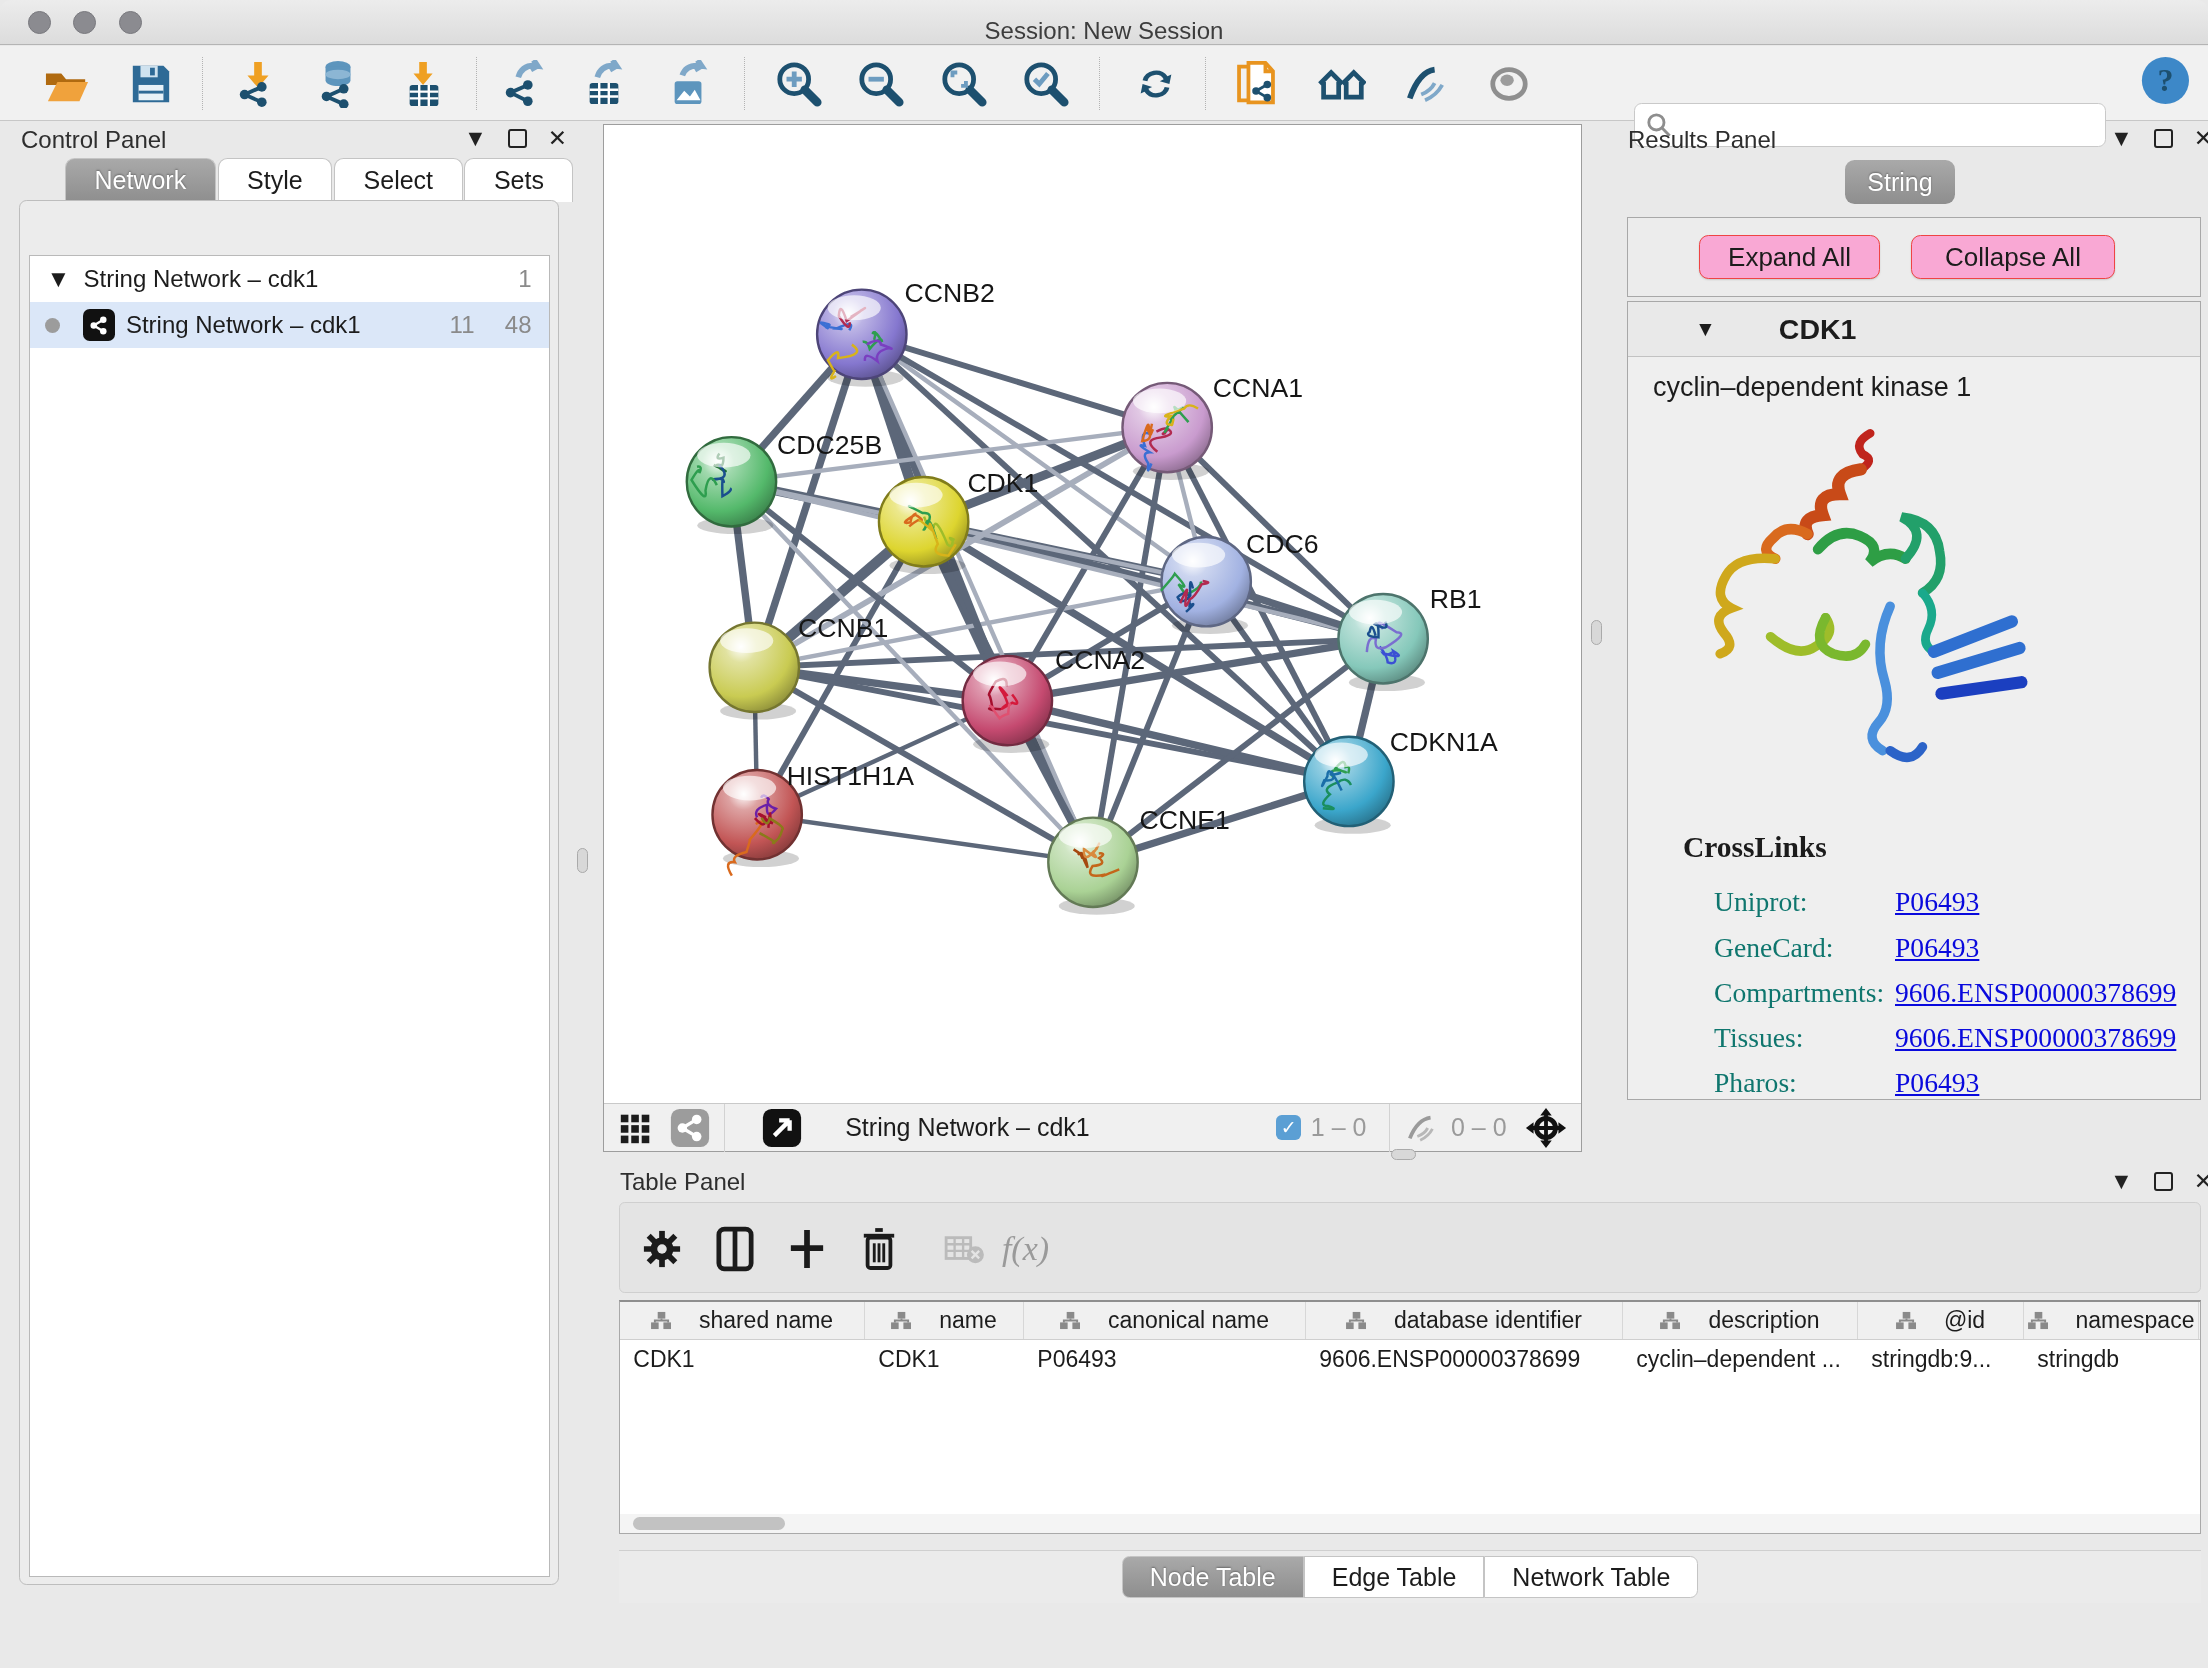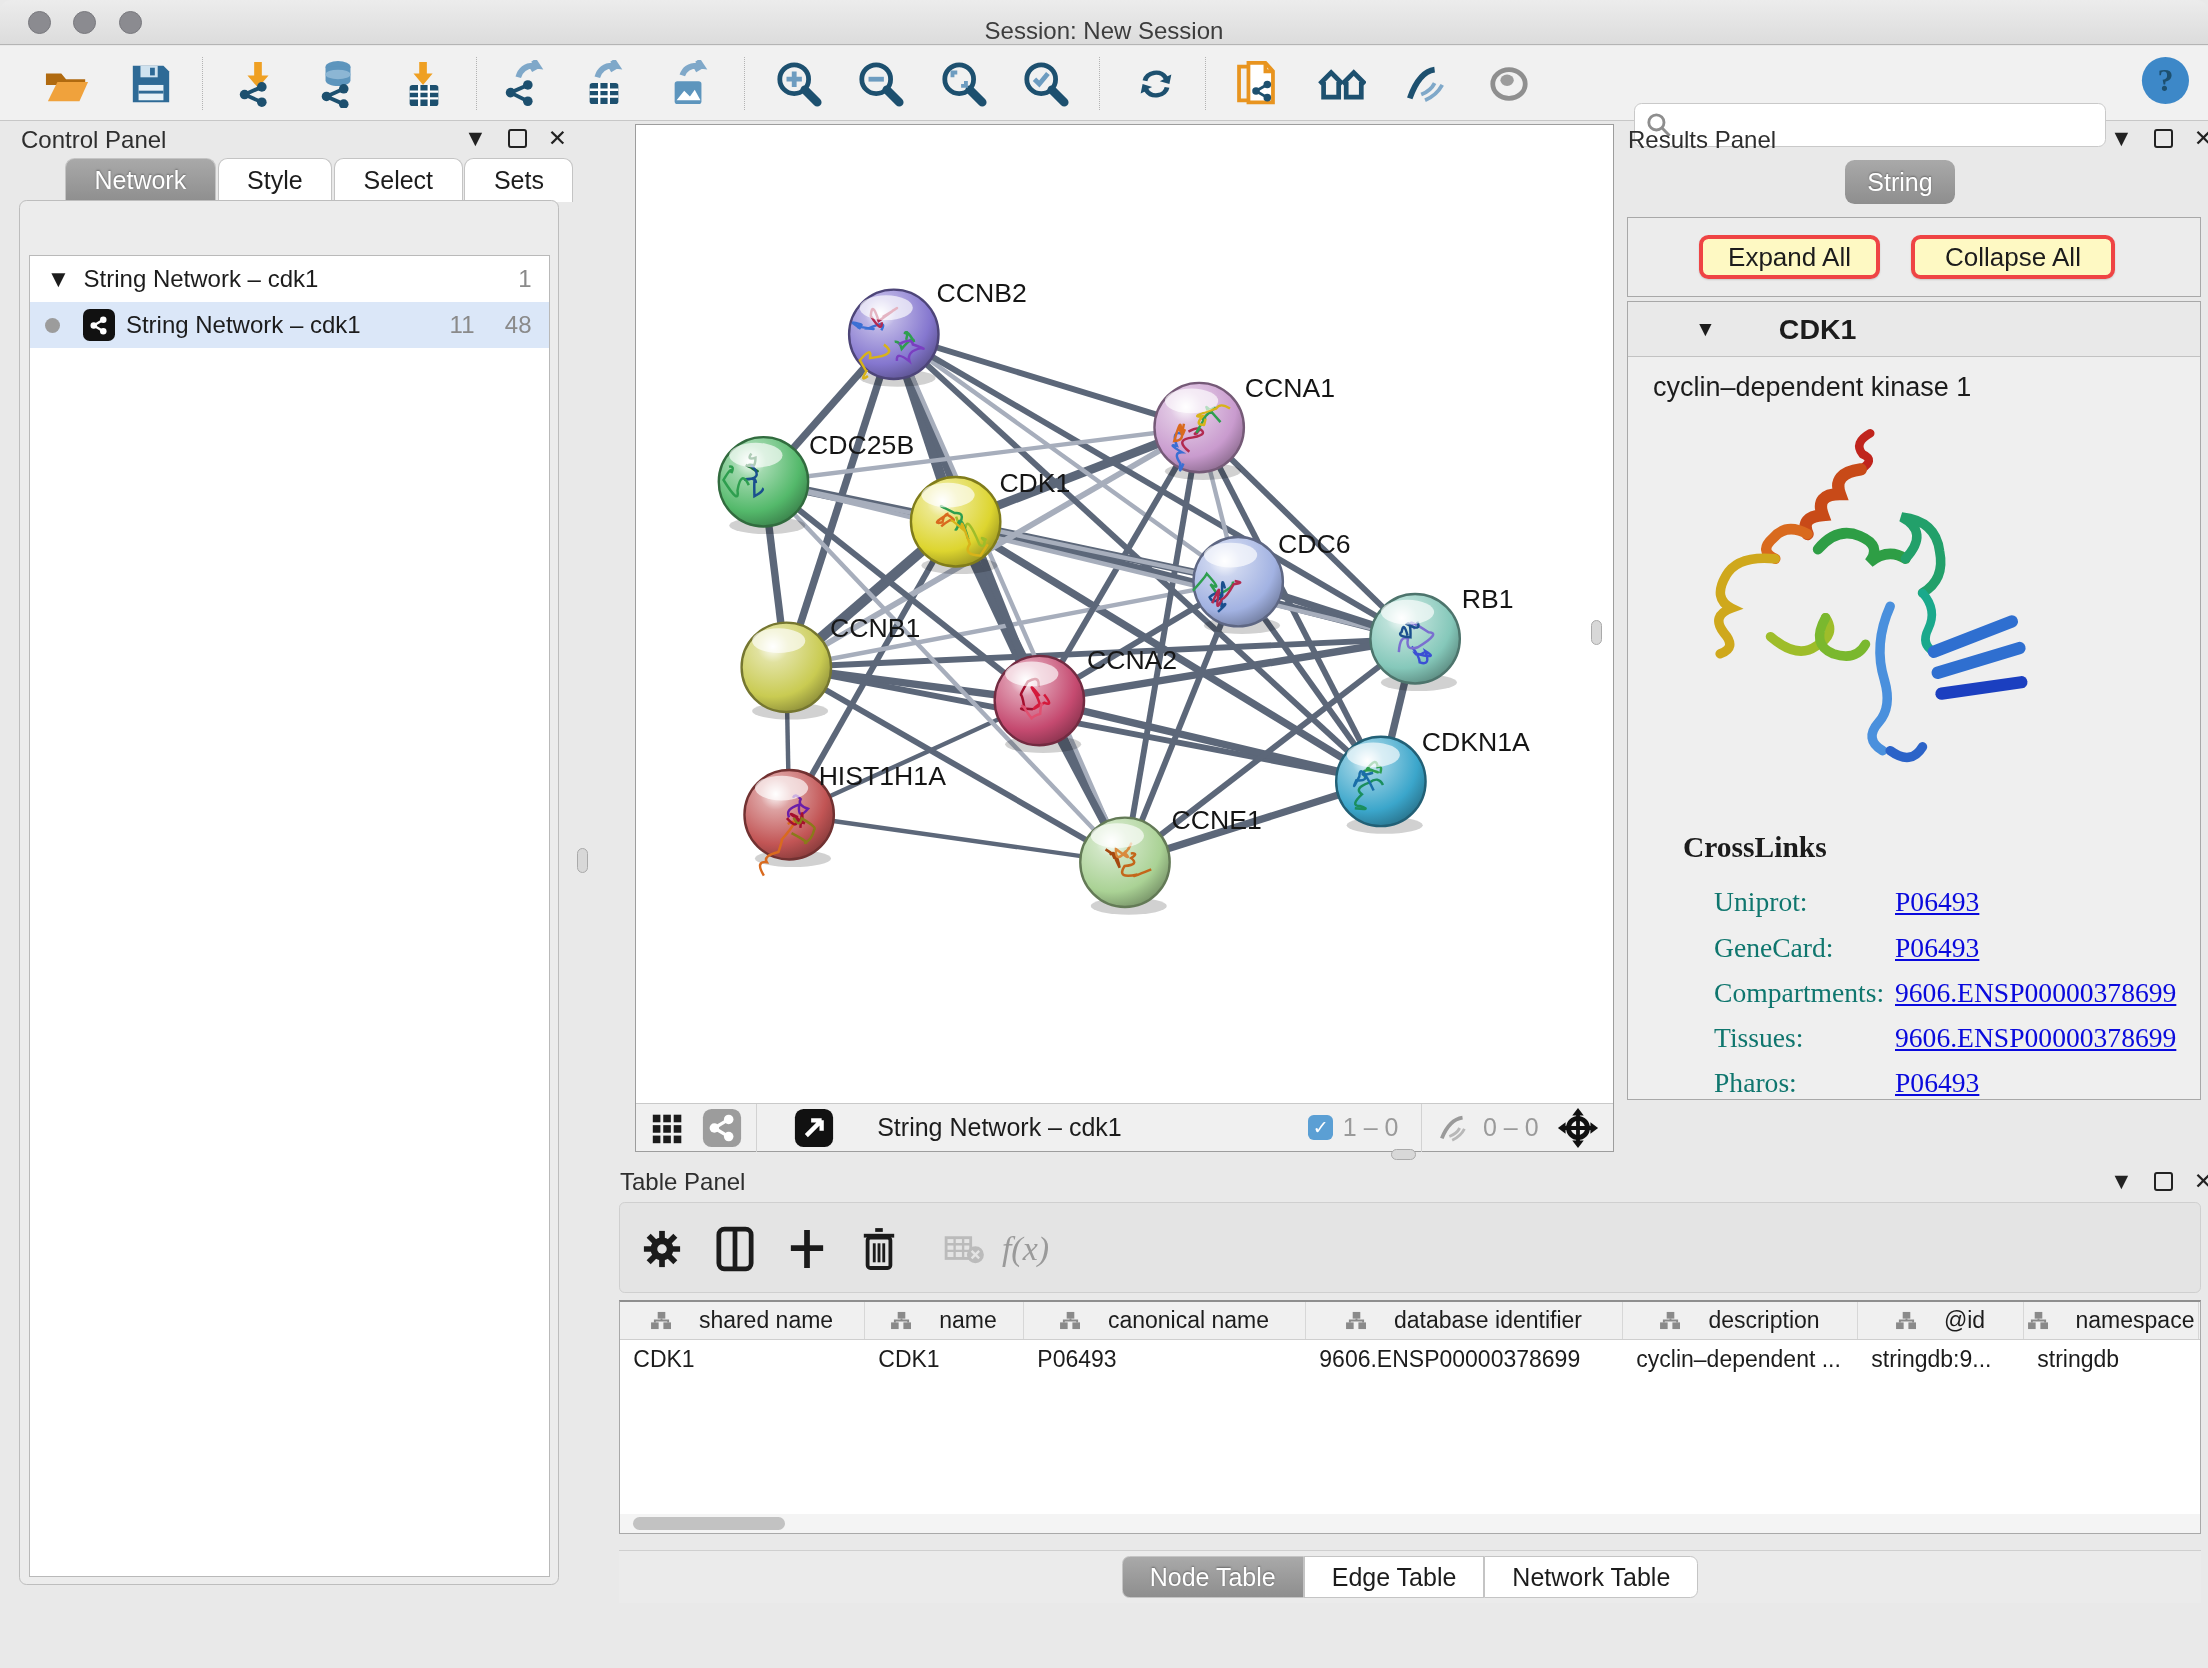--- a/index.html
+++ b/index.html
@@ -43,35 +43,35 @@
   .tree{position:absolute;left:28.5px;top:255px;width:521px;height:1322px;background:#fff;
     border:1px solid #b9b9b9;}
   .trow{position:relative;height:46px;display:flex;align-items:center;font-size:24px;}
   .trow.selected{background:#dbe7f8;}
   .tcount{position:absolute;right:17px;color:#8a8a8a;}
   .tcount2{position:absolute;right:74px;color:#8a8a8a;}
   .share-badge{width:32px;height:32px;border-radius:6.7px;background:#111;display:inline-flex;
     align-items:center;justify-content:center;margin-right:11.4px;}
   
   .canvas{position:absolute;left:603px;top:124px;width:979px;height:1028px;background:#fff;
-    border:1px solid #9d9d9d;margin-left:32px;}
+    border:1px solid #9d9d9d;}
   .navbar{position:absolute;left:0;bottom:0;width:100%;height:48px;background:#f0f0f0;
     border-top:1px solid #c9c9c9;display:flex;align-items:center;font-size:25px;}
   .nsep{width:0;height:48px;border-left:1px solid #d2d2d2;margin:0 13.3px;}
   .checkbox{width:25px;height:25px;border-radius:5.7px;background:#5b9fd4;display:inline-flex;
     align-items:center;justify-content:center;color:#fff;font-size:19px;font-weight:bold;}
   .navnum{color:#9a9a9a;margin:0 9.5px;}
   
   .res-tab{position:absolute;left:1845px;top:160px;width:110px;height:44px;
     background:linear-gradient(#a9a9a9,#8e8e8e);color:#fff;border-radius:9.5px;
     display:flex;align-items:center;justify-content:center;font-size:25px;
     text-shadow:0 -1px 1.9px rgba(0,0,0,.35);}
   .res-box1{position:absolute;left:1627px;top:217px;width:574px;height:80px;
     background:#ececec;border:1.9px solid #a8a8a8;}
-  .btn{background:#fef9c3;border:4px solid #ef4444;border-radius:9.5px;font-size:26px;
+  .btn{background:#f9a8d4;border:1px solid #ef4444;border-radius:9.5px;font-size:26px;
     display:flex;align-items:center;justify-content:center;box-shadow:0 1px 1.9px rgba(0,0,0,.15);}
   .res-box2{position:absolute;left:1627px;top:301px;width:574px;height:799px;
     background:#efefef;border:1.9px solid #a8a8a8;}
   .res-head{position:absolute;left:0;top:0;width:100%;height:55px;background:#e9e9e9;
     border-bottom:1px solid #c2c2c2;display:flex;align-items:center;}
   .serif{font-family:"Liberation Serif","DejaVu Serif",serif;}
   .xl-row{display:flex;font-size:27.6px;margin:13.3px 0 13.3px 86px;}
   .xl-label{width:181px;color:#0f766e;}
   .xl-link{color:#0909dd;text-decoration:underline;}
   

